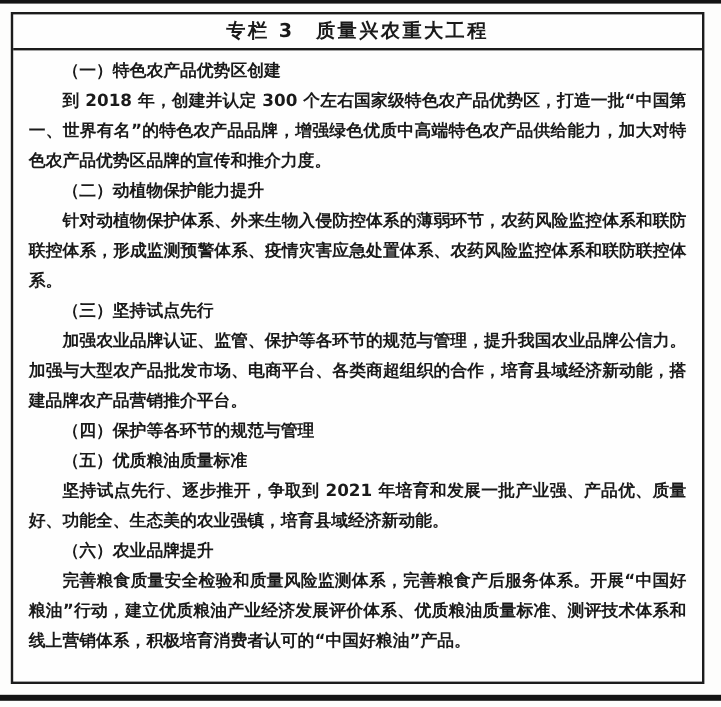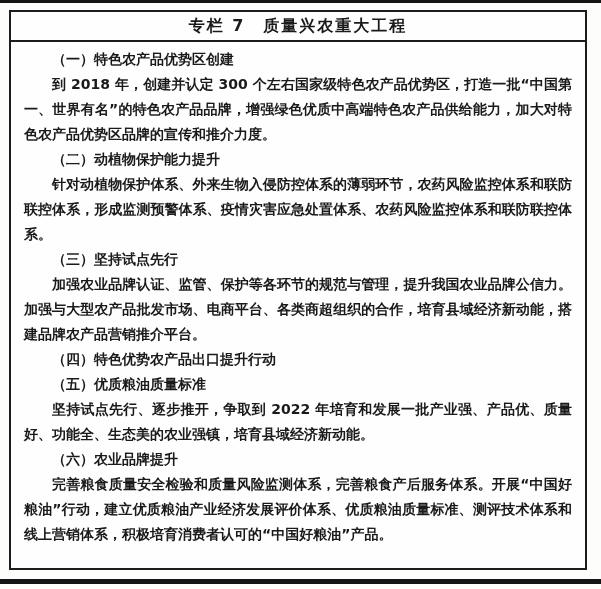--- a/index.html
+++ b/index.html
@@ -59,30 +59,30 @@
     white-space: nowrap;
     font-family: Liberation Serif, serif;
   }
 </style>
 </head>
 <body>
 
 <div class="rule rule-top"></div>
 
 <div class="panel">
-  <div class="panel-title">专栏 7　质量兴农重大工程</div>
+  <div class="panel-title">专栏 3　质量兴农重大工程</div>
 
   <div class="panel-body">
     <p class="block heading">（一）特色农产品优势区创建</p>
     <p class="block paragraph">到 2018 年，创建并认定 300 个左右国家级特色农产品优势区，打造一批“中国第一、世界有名”的特色农产品品牌，增强绿色优质中高端特色农产品供给能力，加大对特色农产品优势区品牌的宣传和推介力度。</p>
     <p class="block heading">（二）动植物保护能力提升</p>
     <p class="block paragraph">针对动植物保护体系、外来生物入侵防控体系的薄弱环节，农药风险监控体系和联防联控体系，形成监测预警体系、疫情灾害应急处置体系、农药风险监控体系和联防联控体系。</p>
     <p class="block heading">（三）坚持试点先行</p>
     <p class="block paragraph">加强农业品牌认证、监管、保护等各环节的规范与管理，提升我国农业品牌公信力。加强与大型农产品批发市场、电商平台、各类商超组织的合作，培育县域经济新动能，搭建品牌农产品营销推介平台。</p>
-    <p class="block heading">（四）特色优势农产品出口提升行动</p>
+    <p class="block heading">（四）保护等各环节的规范与管理</p>
     <p class="block heading">（五）优质粮油质量标准</p>
-    <p class="block paragraph">坚持试点先行、逐步推开，争取到 2022 年培育和发展一批产业强、产品优、质量好、功能全、生态美的农业强镇，培育县域经济新动能。</p>
+    <p class="block paragraph">坚持试点先行、逐步推开，争取到 2021 年培育和发展一批产业强、产品优、质量好、功能全、生态美的农业强镇，培育县域经济新动能。</p>
     <p class="block heading">（六）农业品牌提升</p>
     <p class="block paragraph">完善粮食质量安全检验和质量风险监测体系，完善粮食产后服务体系。开展“中国好粮油”行动，建立优质粮油产业经济发展评价体系、优质粮油质量标准、测评技术体系和线上营销体系，积极培育消费者认可的“中国好粮油”产品。</p>
   </div>
 </div>
 
 <div class="rule rule-bottom"></div>
 
 </body></html>

